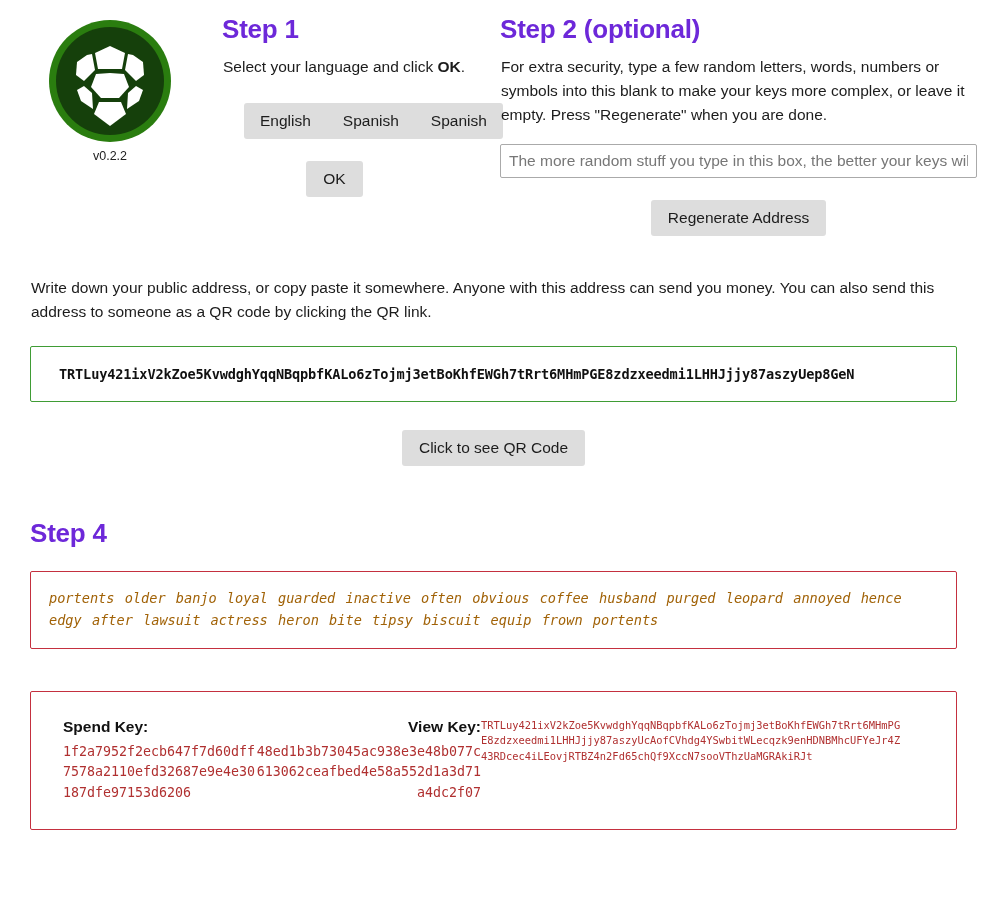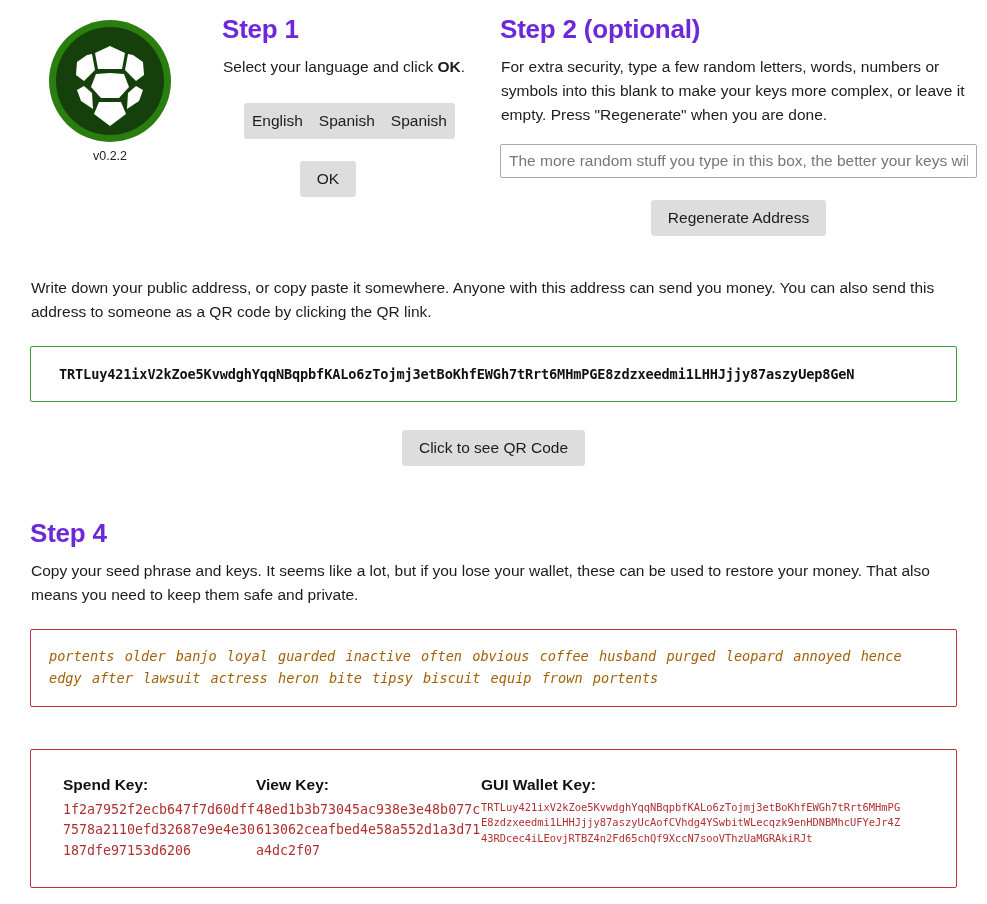--- a/index.html
+++ b/index.html
@@ -72,21 +72,21 @@
     display: inline-flex;
     padding: 0;
     margin-left: 22px;
   }
   .lang-btn {
     background: transparent;
     border: none;
     font-family: "Liberation Sans", sans-serif;
     font-size: 15.5px;
     color: #1c1c1c;
-    padding: 9px 8px;
+    padding: 9px 16px;
     cursor: pointer;
   }
   .ok-wrap { text-align: center; margin-top: 22px; padding-right: 56px;}
   .btn-gray {
     background: #dddddd;
     border: none;
     border-radius: 3px;
     font-family: "Liberation Sans", sans-serif;
     font-size: 15.5px;
     color: #1c1c1c;
@@ -163,21 +163,21 @@
   .keys-box {
     margin-top: 42px;
     border: 1px solid #c4303f;
     border-radius: 2px;
     padding: 26px 0 26px 0;
     display: flex;
     box-sizing: border-box;
   }
   .key-col { box-sizing: border-box; }
   .key-col.spend { width: 225px; padding-left: 32px; }
-  .key-col.view  { width: 225px; }
+  .key-col.view  { width: 225px; text-align: right; }
   .key-col.gui   { flex: 1; }
   .key-label {
     font-size: 15.5px;
     font-weight: bold;
     color: #111111;
     margin-bottom: 6px;
   }
   .key-value {
     font-family: "DejaVu Sans Mono", monospace;
     font-size: 13.3px;
@@ -254,35 +254,33 @@
       <span class="address-text">TRTLuy421ixV2kZoe5KvwdghYqqNBqpbfKALo6zTojmj3etBoKhfEWGh7tRrt6MHmPGE8zdzxeedmi1LHHJjjy87aszyUep8GeN</span>
     </div>
 
     <div class="qr-wrap">
       <button class="btn-gray">Click to see QR Code</button>
     </div>
   </div>
 
   <div class="section s4">
     <h2 class="step-title">Step 4</h2>
-    <p class="step-desc">Copy your seed phrase and keys. It seems like a lot, but if you lose your wallet, these can be used to restore your money. That also means you need to keep them safe and private.</p>
 
     <div class="seed-box">
       <span class="seed-text">portents older banjo loyal guarded inactive often obvious coffee husband purged leopard annoyed hence edgy after lawsuit actress heron bite tipsy biscuit equip frown portents</span>
     </div>
 
     <div class="keys-box">
       <div class="key-col spend">
         <div class="key-label">Spend Key:</div>
         <div class="key-value">1f2a7952f2ecb647f7d60dff7578a2110efd32687e9e4e30187dfe97153d6206</div>
       </div>
       <div class="key-col view">
         <div class="key-label">View Key:</div>
         <div class="key-value">48ed1b3b73045ac938e3e48b077c613062ceafbed4e58a552d1a3d71a4dc2f07</div>
       </div>
       <div class="key-col gui">
-        <div class="key-label">GUI Wallet Key:</div>
         <div class="key-value small">TRTLuy421ixV2kZoe5KvwdghYqqNBqpbfKALo6zTojmj3etBoKhfEWGh7tRrt6MHmPGE8zdzxeedmi1LHHJjjy87aszyUcAofCVhdg4YSwbitWLecqzk9enHDNBMhcUFYeJr4Z43RDcec4iLEovjRTBZ4n2Fd65chQf9XccN7sooVThzUaMGRAkiRJt</div>
       </div>
     </div>
   </div>
 
 </div>
 
 </body></html>

